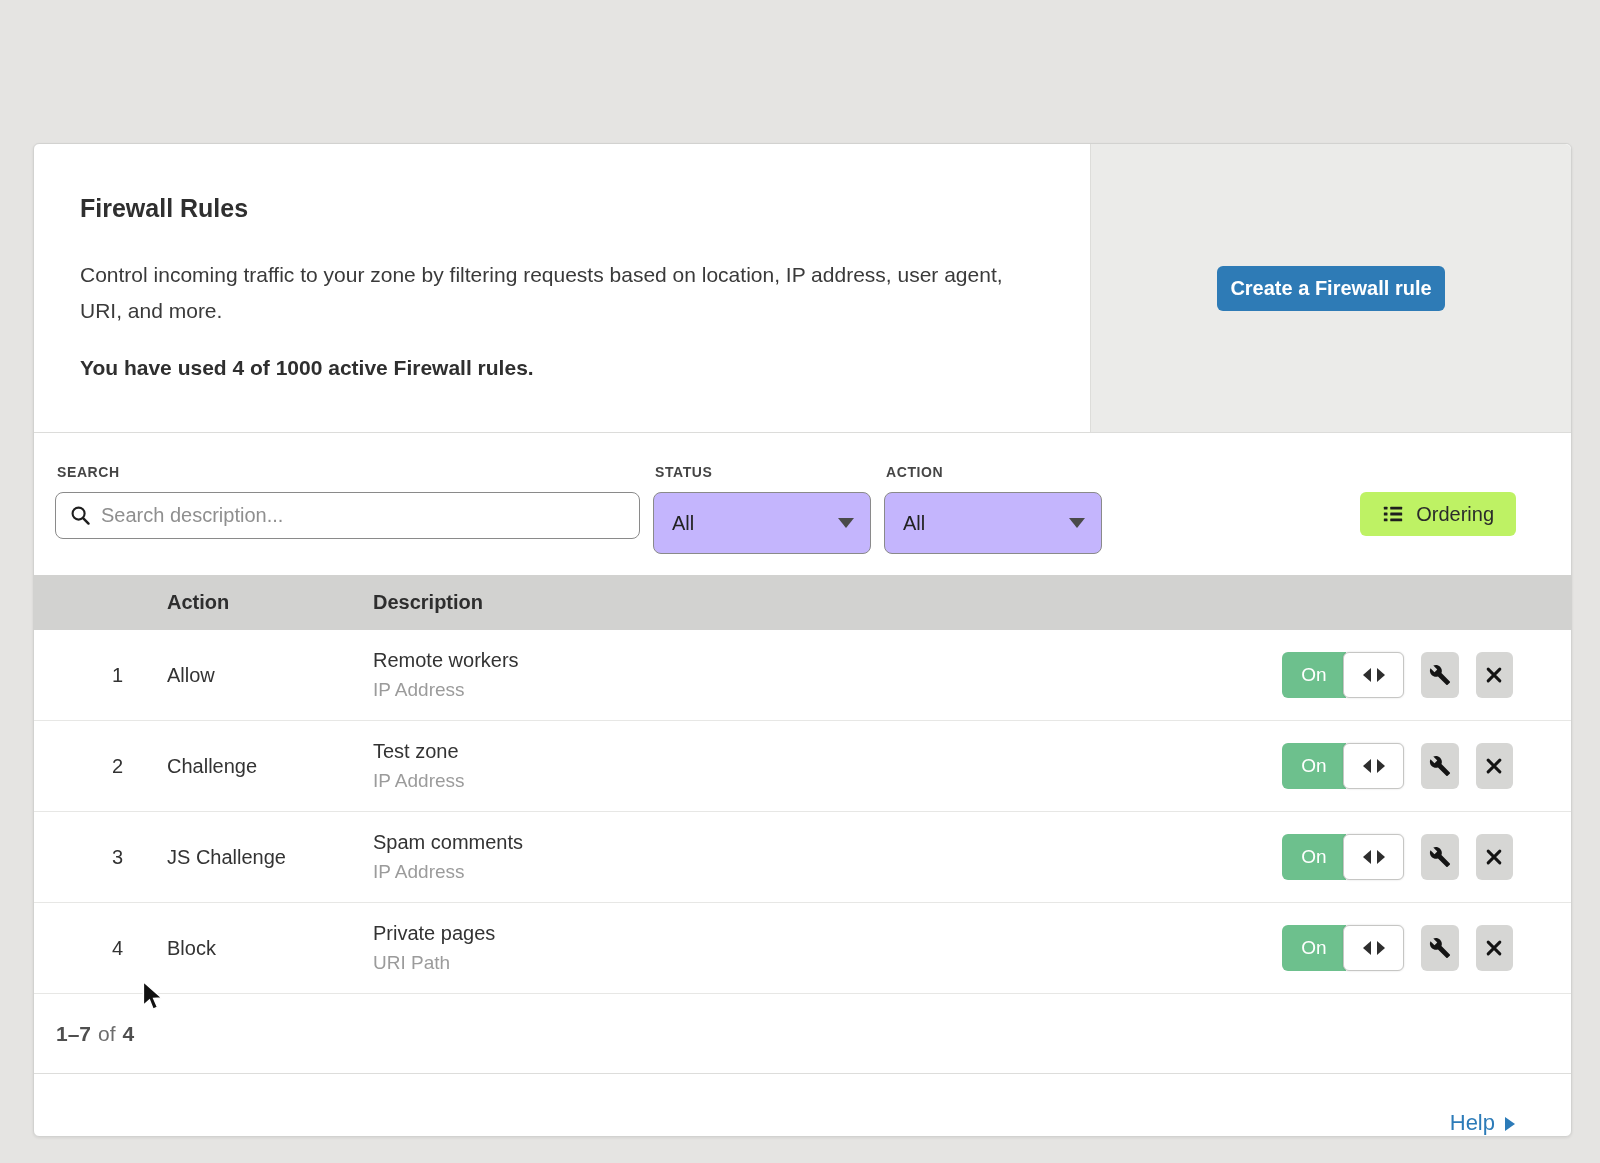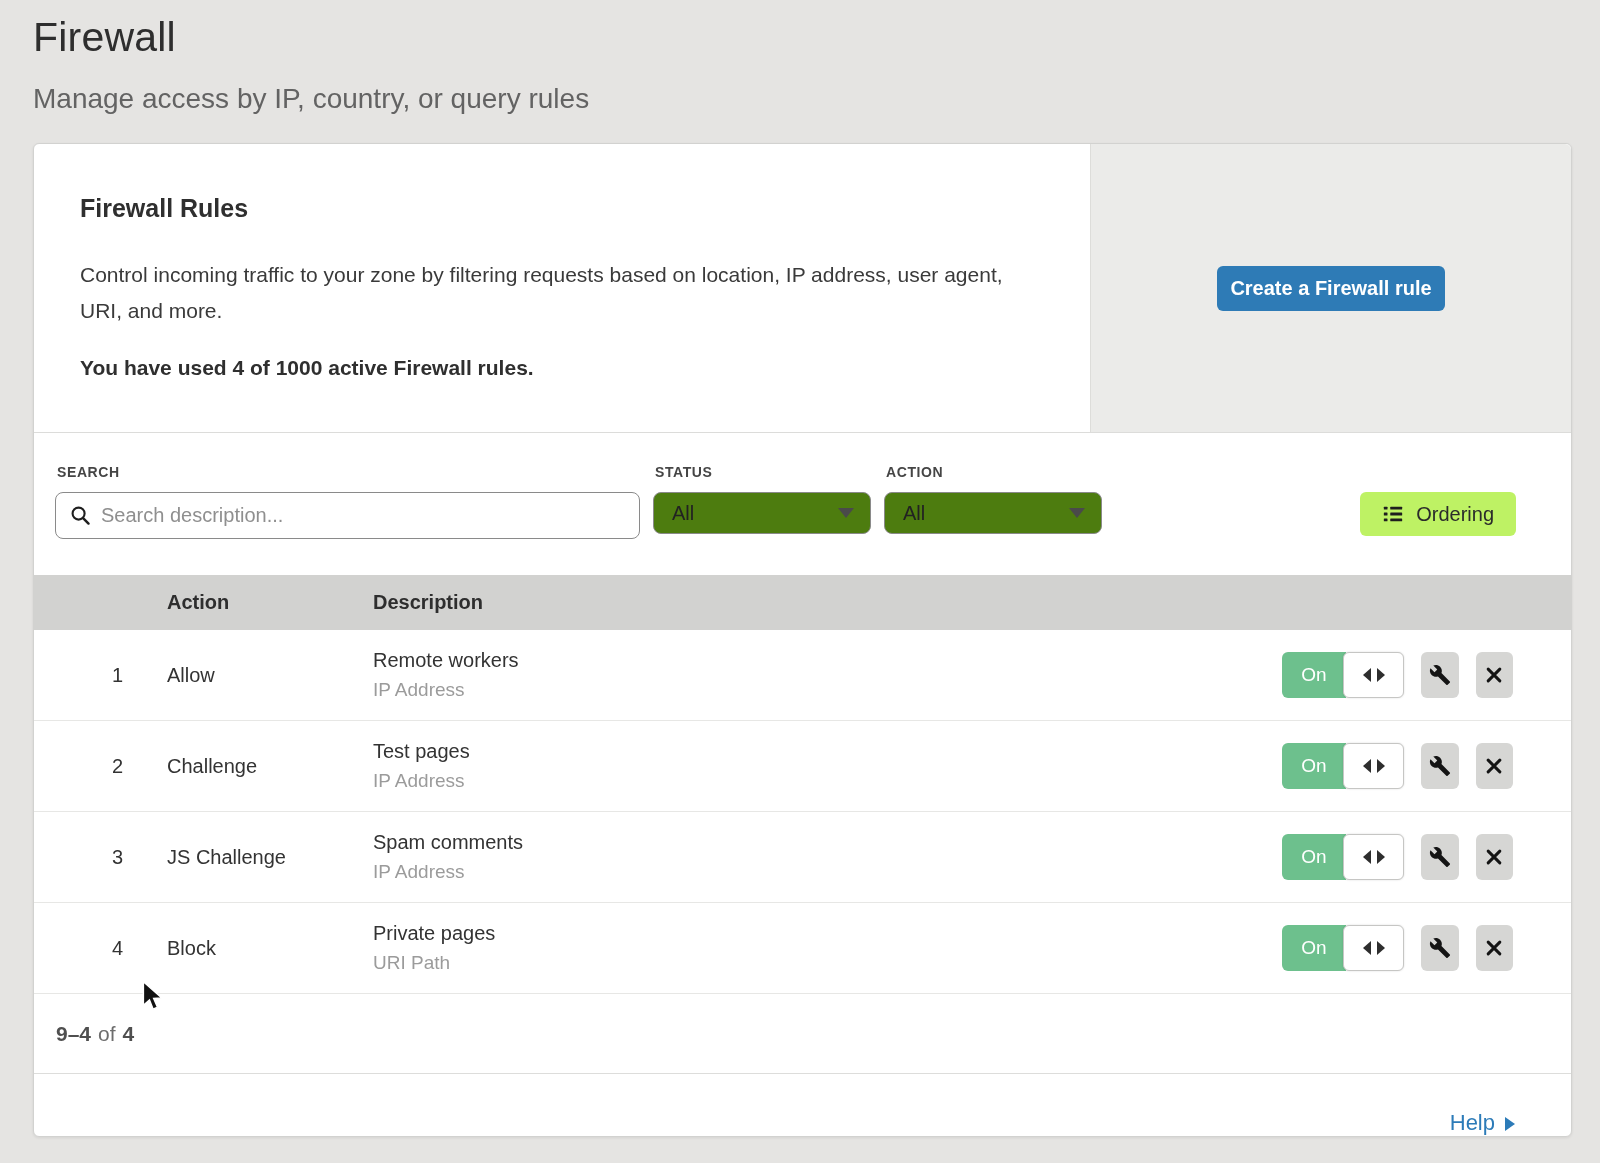--- a/index.html
+++ b/index.html
@@ -31,21 +31,21 @@
 
   
   .filter-bar { height:142px; display:flex; align-items:flex-start; padding:22px 55px 0 21px; }
   .filter-group { display:flex; flex-direction:column; }
   .filter-label { font-size:14px; font-weight:700; color:#454545; letter-spacing:.6px; margin:9px 0 12px 2px; }
   .search-box { width:585px; height:47px; border:1.5px solid #8a8a8a; border-radius:8px;
                 background:#fff; display:flex; align-items:center; padding:0 14px; }
   .search-box input { border:none; outline:none; flex:1; font-size:20px; color:#333;
                       margin-left:10px; font-family:"Liberation Sans",sans-serif; background:transparent; }
   .search-box input::placeholder { color:#8f8f8f; }
-  .select-box { width:218px; height:42px; border:1.5px solid #8a8a8a; border-radius:8px; background:#4d7c0f;
+  .select-box { width:218px; height:62px; border:1.5px solid #8a8a8a; border-radius:8px; background:#c4b5fd;
                 display:flex; align-items:center; justify-content:space-between;
                 padding:0 16px 0 18px; font-size:20px; color:#222; cursor:pointer; }
   .gap-status { margin-left:13px; }
   .gap-action { margin-left:13px; }
   .caret-down { width:0; height:0; border-left:8px solid transparent; border-right:8px solid transparent;
                 border-top:10px solid #4a4a4a; }
   .ordering-btn { margin-left:auto; margin-top:37px; height:44px; padding:0 22px;
                   background:#bef264; border:none; border-radius:6px; font-size:20px; color:#2b2b2b;
                   display:flex; align-items:center; gap:12px; cursor:pointer;
                   font-family:"Liberation Sans",sans-serif; }
@@ -88,24 +88,20 @@
   .help-caret { width:0; height:0; border-top:7px solid transparent; border-bottom:7px solid transparent;
                 border-left:10px solid #2c7bb8; margin-top:2px; }
 
   .cursor { position:absolute; left:140px; top:981px; pointer-events:none; }
 </style>
 </head>
 <body>
 
 <div class="page">
 
-  <div class="page-header">
-    <div class="page-title">Firewall</div>
-    <div class="page-subtitle">Manage access by IP, country, or query rules</div>
-  </div>
 
   <div class="card">
 
     <div class="intro">
       <div class="intro-left">
         <div class="intro-title">Firewall Rules</div>
         <p class="intro-desc">Control incoming traffic to your zone by filtering requests based on location, IP address, user agent, URI, and more.</p>
         <p class="intro-usage">You have used 4 of 1000 active Firewall rules.</p>
       </div>
       <div class="intro-right">
@@ -186,21 +182,21 @@
               <path d="M5 5 L19 19 M19 5 L5 19" stroke="#141414" stroke-width="3.6" stroke-linecap="round"></path>
             </svg>
         </button>
       </div>
     </div>
 
     <div class="trow">
       <div class="col-priority">2</div>
       <div class="col-action">Challenge</div>
       <div class="col-desc">
-        <div class="desc-main">Test pages</div>
+        <div class="desc-main">Test zone</div>
         <div class="desc-sub">IP Address</div>
       </div>
       <div class="col-controls">
         <div class="toggle">
           <span class="toggle-on">On</span>
           <span class="toggle-knob">
               <span class="tri-l"></span>
               <span class="tri-r"></span>
             </span>
         </div>
@@ -267,21 +263,21 @@
         </button>
         <button class="icon-btn">
           <svg width="20" height="20" viewBox="0 0 24 24">
               <path d="M5 5 L19 19 M19 5 L5 19" stroke="#141414" stroke-width="3.6" stroke-linecap="round"></path>
             </svg>
         </button>
       </div>
     </div>
 
     <div class="pagination">
-      <span class="pg-strong">9–4</span>
+      <span class="pg-strong">1–7</span>
       <span class="pg-of">of</span>
       <span class="pg-strong">4</span>
     </div>
 
     <div class="help-row">
       <a class="help-link">
         <span>Help</span>
         <span class="help-caret"></span>
       </a>
     </div>

